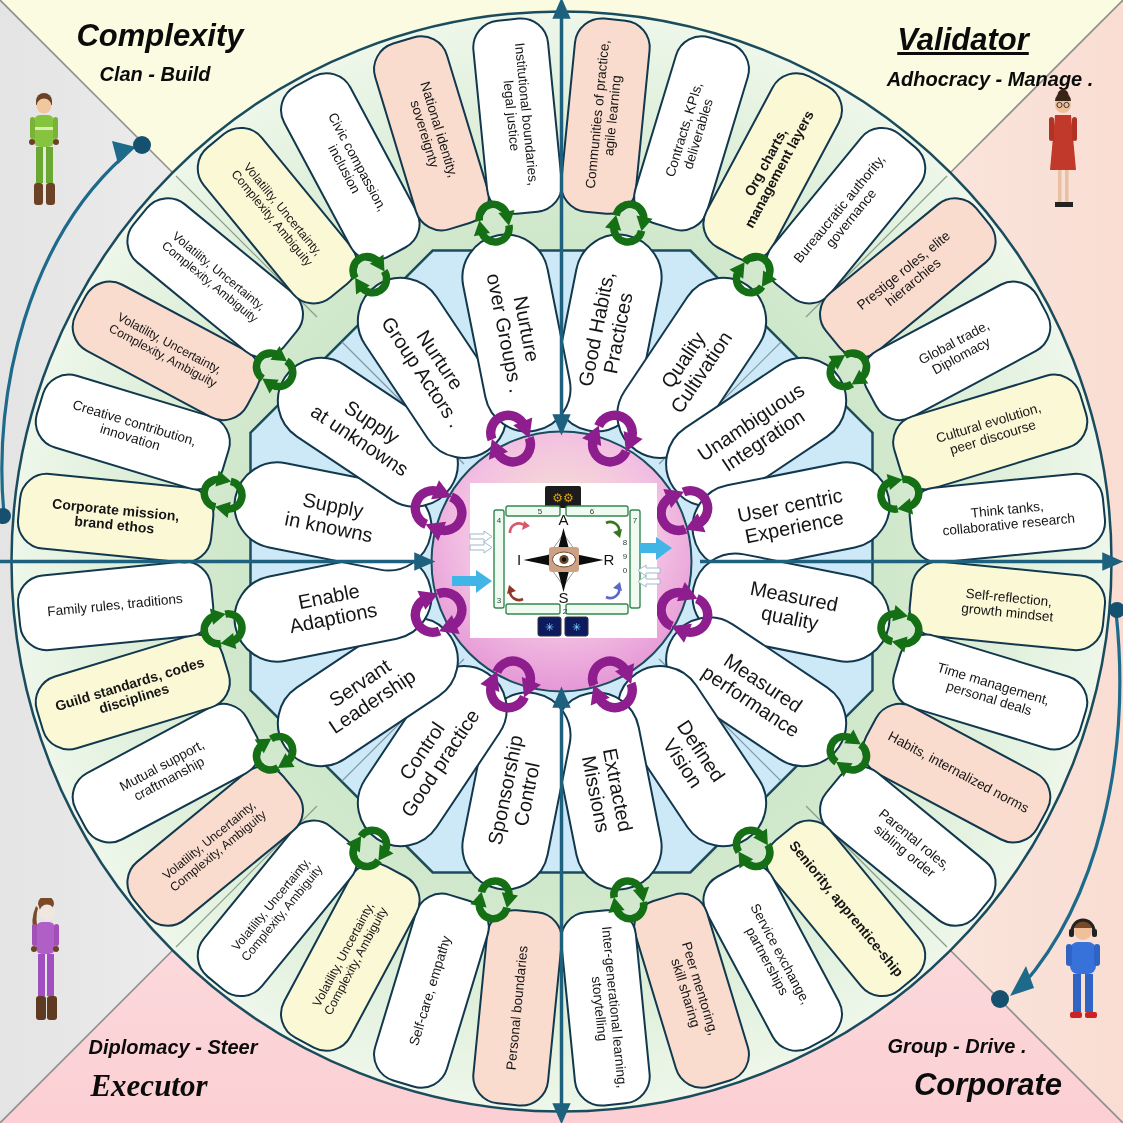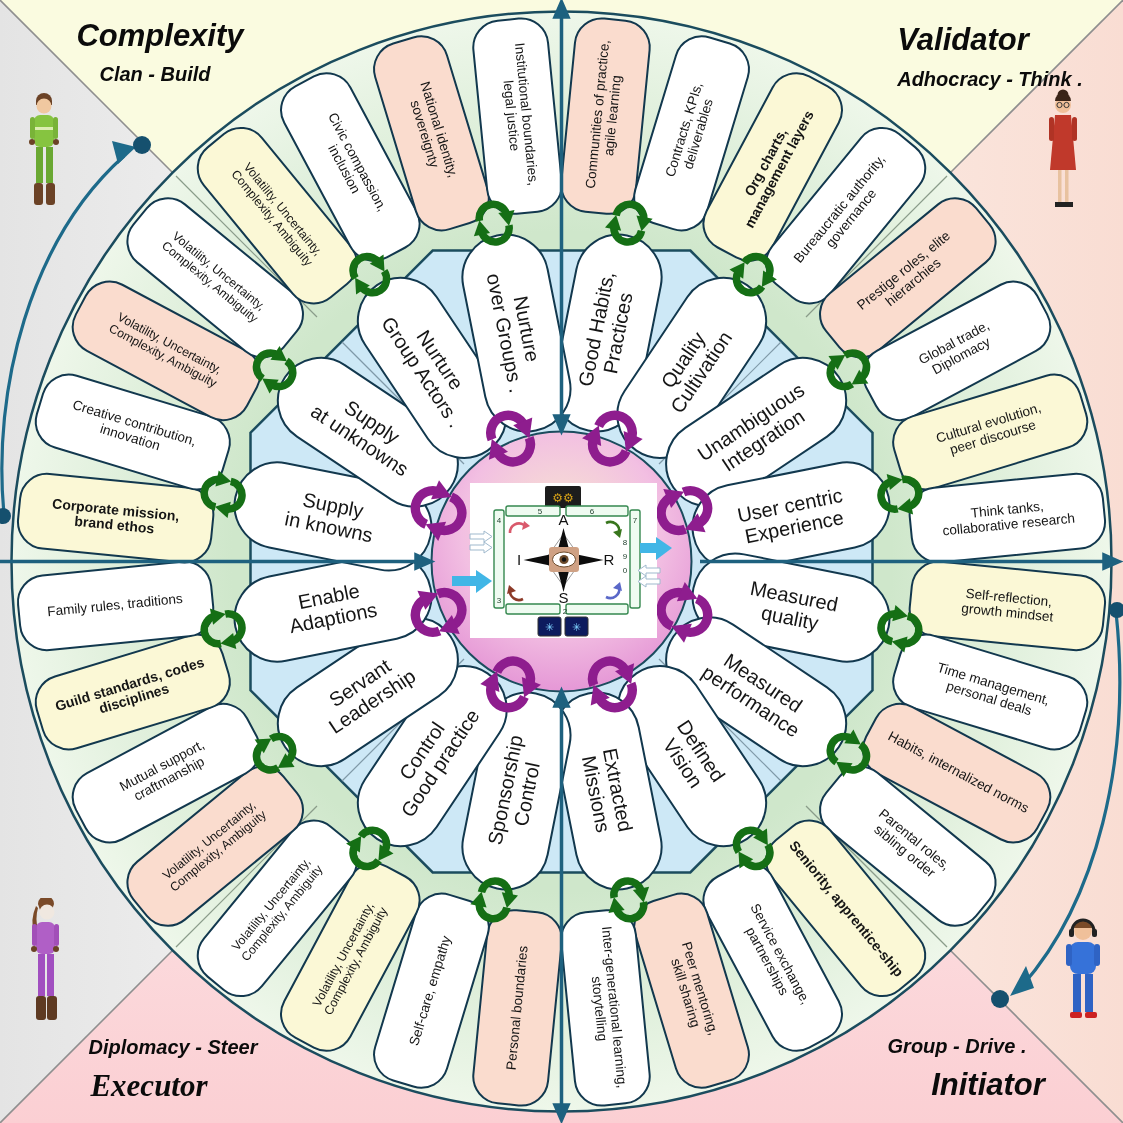--- a/index.html
+++ b/index.html
@@ -610,26 +610,26 @@
       <rect x="68" y="134" width="23" height="19" rx="2" fill="#0d1b5e" stroke="#333"></rect>
       <text x="79.5" y="148" font-size="11" fill="#7fd4ff" text-anchor="middle">✳</text>
       <rect x="95" y="134" width="23" height="19" rx="2" fill="#0d1b5e" stroke="#333"></rect>
       <text x="106.5" y="148" font-size="11" fill="#7fd4ff" text-anchor="middle">✳</text>
     </g>
   </svg>
 </div>
 
 <div class="cornerlabel cl-title" style="left:160px;top:36px;">Complexity</div>
 <div class="cornerlabel cl-sub" style="left:155px;top:74px;">Clan - Build</div>
-<div class="cornerlabel cl-title" style="left:963px;top:40px;">Validator</div>
-<div class="cornerlabel cl-sub" style="left:990px;top:79px;">Adhocracy - Think   .</div>
+<div class="cornerlabel cl-title" style="left:963px;top:40px;text-decoration:underline;">Validator</div>
+<div class="cornerlabel cl-sub" style="left:990px;top:79px;">Adhocracy - Manage   .</div>
 <div class="cornerlabel cl-sub" style="left:173px;top:1047px;">Diplomacy  - Steer</div>
 <div class="cornerlabel cl-title" style="left:149px;top:1086px;font-family:Liberation Serif, serif;">Executor</div>
 <div class="cornerlabel cl-sub" style="left:957px;top:1046px;">Group - Drive   .</div>
-<div class="cornerlabel cl-title" style="left:988px;top:1085px;">Initiator</div>
+<div class="cornerlabel cl-title" style="left:988px;top:1085px;">Corporate</div>
 
 <svg class="figure" style="left:22px;top:93px;" width="44" height="126" viewBox="0 0 44 126">
   <path d="M14 8 a8 8 0 0 1 16 0 v4 h-16z" fill="#6b4226"></path>
   <circle cx="22" cy="13" r="7.5" fill="#f0c8a0"></circle>
   <rect x="12" y="22" width="20" height="32" rx="6" fill="#86c440"></rect>
   <rect x="12" y="34" width="20" height="3" fill="#dcedb2"></rect>
   <rect x="8" y="24" width="5" height="22" rx="2.5" fill="#79b338"></rect>
   <rect x="31" y="24" width="5" height="22" rx="2.5" fill="#79b338"></rect>
   <circle cx="10" cy="49" r="3" fill="#6b4226"></circle>
     <circle cx="34" cy="49" r="3" fill="#6b4226"></circle>

